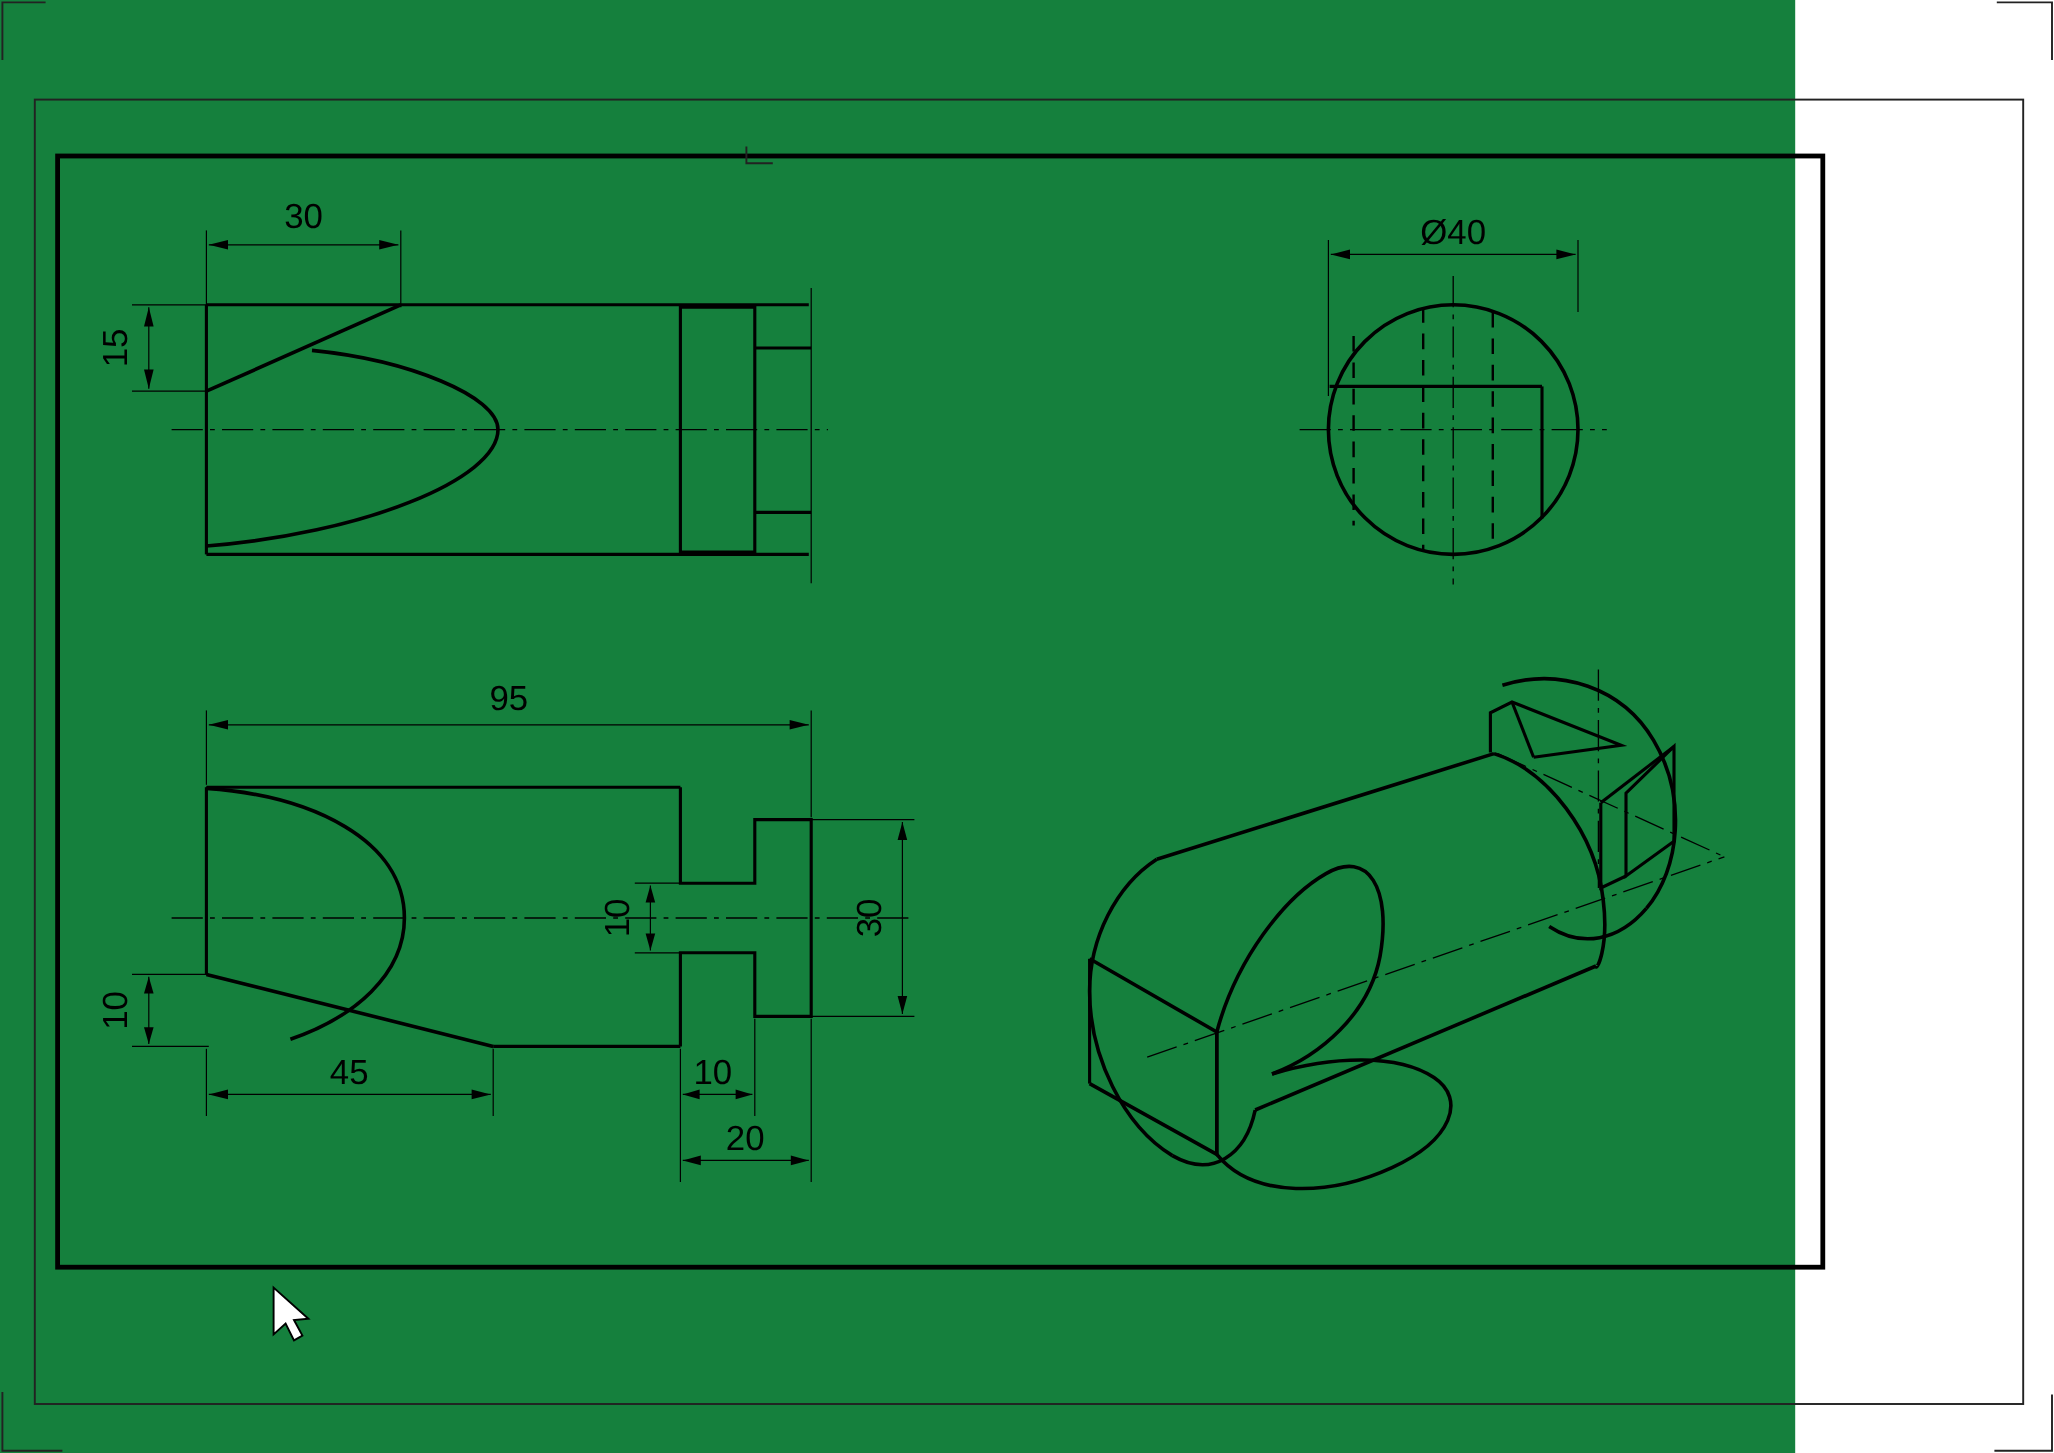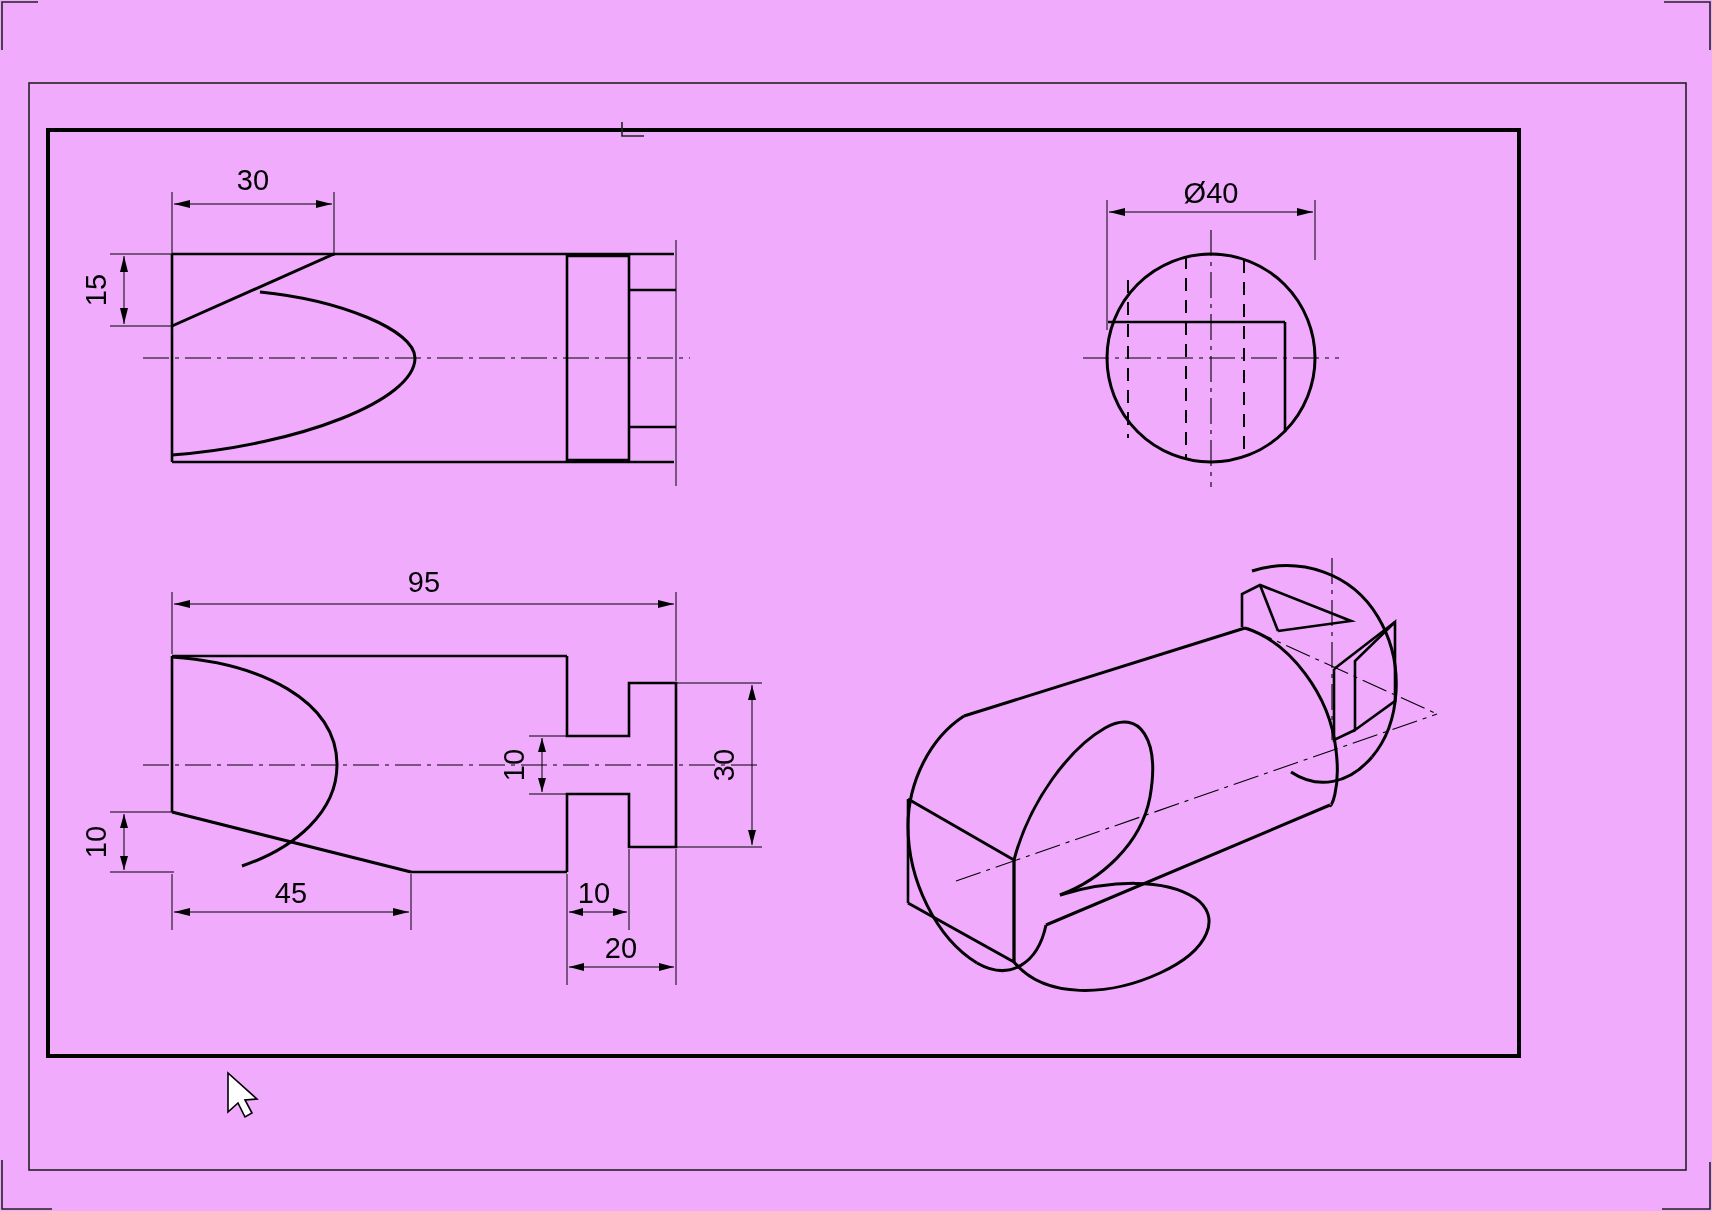--- a/index.html
+++ b/index.html
@@ -8,23 +8,23 @@
     background: #ffffff;
   }
   body {
     width: 1712px;
     height: 1211px;
     overflow: hidden;
     font-family: "Liberation Sans", sans-serif;
   }
   #cad-page {
     position: relative;
-    width: 1712px;
+    width: 1496px;
     height: 1211px;
-    background: #f0abfc;
+    background: #15803d;
   }
   svg.sheet {
     position: absolute;
     top: 0;
     left: 0;
     width: 1712px;
     height: 1211px;
     display: block;
   }
   .outline   { fill: none; stroke: #000000; stroke-width: 2.6; stroke-linejoin: miter; stroke-linecap: butt; }

